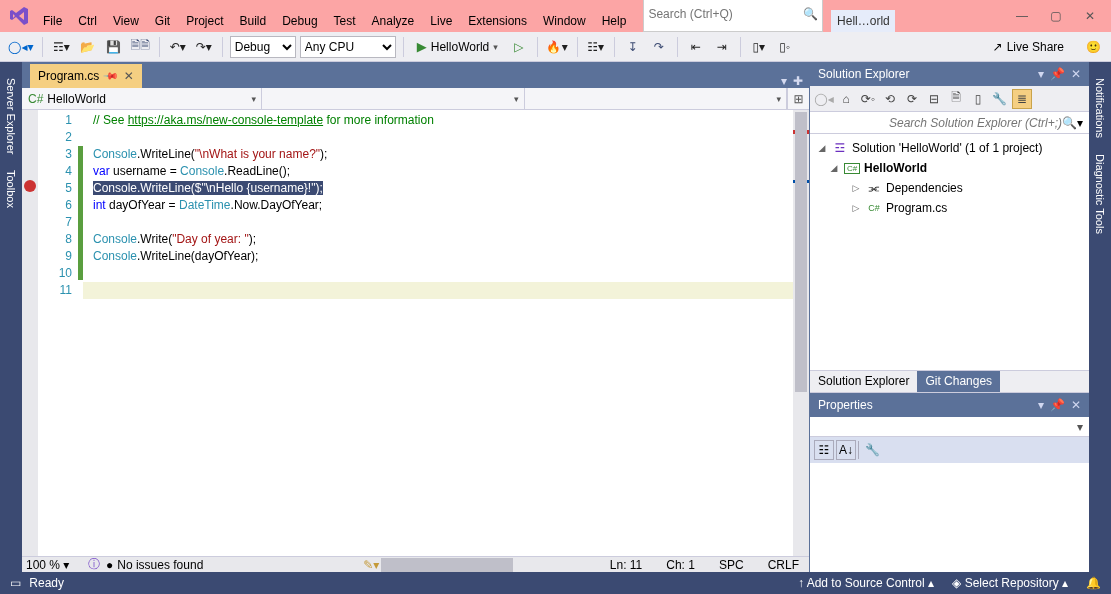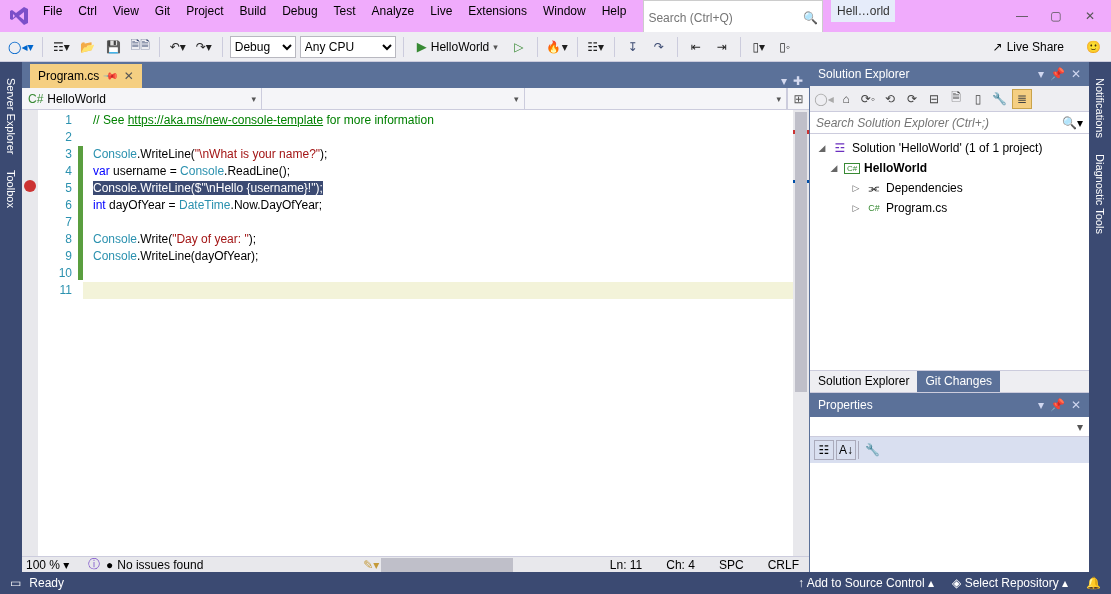--- a/index.html
+++ b/index.html
@@ -1,17 +1,17 @@
 <!DOCTYPE html>
 <html><head>
 <meta charset="utf-8">
 <style>
 * { margin:0; padding:0; box-sizing:border-box; font-family:"Segoe UI",Arial,sans-serif; font-size:12px; }
 body { width:1111px; height:594px; background:#fff; overflow:hidden; display:flex; flex-direction:column; }
-.titlebar { height:32px; background:#f0abfc; display:flex; align-items:flex-start; padding:0 4px; }
+.titlebar { height:32px; background:#fca5a5; display:flex; align-items:flex-end; padding:0 4px; }
 .vslogo { width:32px; height:32px; display:flex; align-items:center; justify-content:center; }
 .menubar { display:flex; gap:2px; align-items:center; flex:0 0 auto; }
 .menubar span { padding:4px 7px; cursor:default; }
 .searchbox { width:180px; height:36px; border:1px solid #ccc; background:#fff; display:flex; align-items:center; padding:0 4px; margin-left:10px; }
 .searchbox input { border:none; outline:none; flex:1; background:transparent; }
 .projbadge { width:64px; height:22px; background:#e6ecfa; display:flex; align-items:center; justify-content:center; margin-left:8px; color:#333; }
 .winctl { margin-left:auto; display:flex; }
 .winctl div { width:34px; height:32px; display:flex; align-items:center; justify-content:center; color:#555; }
 .toolbar { height:30px; background:#eeeef2; display:flex; align-items:center; padding:0 6px; gap:4px; border-bottom:1px solid #ccd; }
 .tbtn { height:22px; min-width:22px; display:flex; align-items:center; justify-content:center; color:#1f1f1f; padding:0 2px; }
@@ -57,21 +57,21 @@
 .hscroll-row{height:16px;background:#e8e8ec;display:flex;align-items:center;border-top:1px solid #ccd;}
 .hscroll-track{flex:1;height:14px;background:#e8e8ec;position:relative;margin:0 2px;}
 .hthumb{position:absolute;top:0;bottom:0;background:#bfbfc9;}
 .rightside{width:280px;display:flex;flex-direction:column;border-left:1px solid #5b7199;}
 .panelhdr{height:24px;background:#5b7199;color:#fff;display:flex;align-items:center;padding:0 8px;font-size:12px;}
 .panelhdr .ricon{margin-left:auto;display:flex;gap:6px;color:#d0d7f0;font-size:11px;}
 .setoolbar{height:26px;background:#eeeef2;display:flex;align-items:center;padding:0 4px;gap:2px;border-bottom:1px solid #ccd;}
 .setoolbar .ico{width:20px;height:20px;display:flex;align-items:center;justify-content:center;color:#444;}
 .setoolbar .ico.sel{background:#f5cf82;border:1px solid #c9a34a;}
 .sesearch{height:22px;border-bottom:1px solid #ccd;display:flex;align-items:center;padding:0 6px;}
-.sesearch input{border:none;outline:none;flex:1;font-style:italic;color:#0f766e;}
+.sesearch input{border:none;outline:none;flex:1;font-style:italic;color:#0f766e;text-align:right;}
 .tree{flex:1;padding:4px 0;font-size:12px;overflow:auto;}
 .tnode{display:flex;align-items:center;height:20px;padding-left:6px;gap:4px;}
 .tnode.lv1{padding-left:18px;}
 .tnode.lv2{padding-left:40px;}
 .tnode .exp{width:12px;color:#666;font-size:9px;text-align:center;}
 .tnode .ico{width:16px;text-align:center;}
 .tnode.selected{}
 .tnode.selected .lbl{font-weight:bold;}
 .paneltabs{height:22px;background:#eeeef2;display:flex;border-top:1px solid #ccd;}
 .paneltabs .pt{padding:3px 8px;font-size:12px;}
@@ -225,21 +225,21 @@
       <div style="width:60px;padding-left:4px"><span>100 %</span> ▾</div>
       <span style="color:#7b4fc9;margin:0 6px">ⓘ</span>
       <span class="chk">●</span>
       <span style="margin-left:4px">No issues found</span>
       <span style="margin-left:160px;color:#c49a3a">✎▾</span>
       <div class="hscroll-track">
         <div class="hthumb" style="left:0;width:58%"></div>
       </div>
       <div class="right" style="display:flex;gap:24px;padding-right:10px">
         <span>Ln: 11</span>
-        <span>Ch: 4</span>
+        <span>Ch: 1</span>
         <span>SPC</span>
         <span>CRLF</span>
       </div>
     </div>
   </div>
 
   <div class="rightside">
     <div class="panelhdr">
       <span>Solution Explorer</span>
       <div class="ricon">

